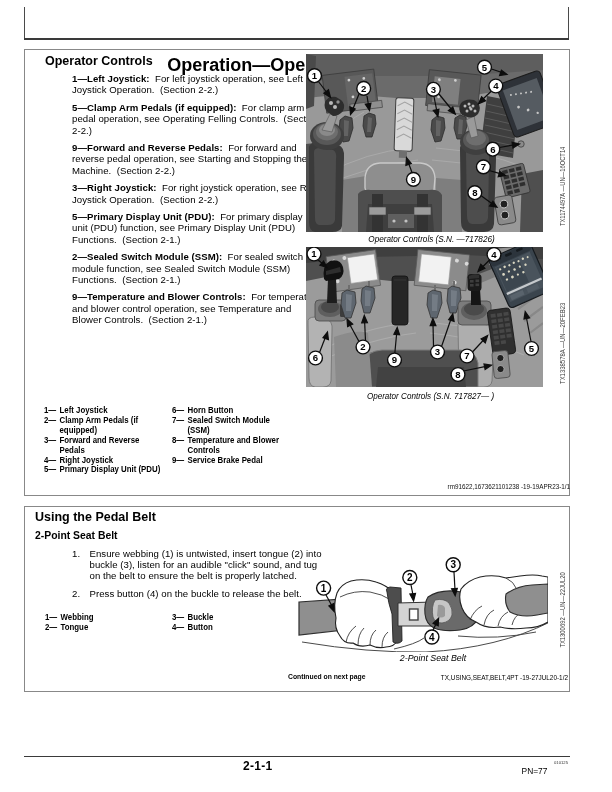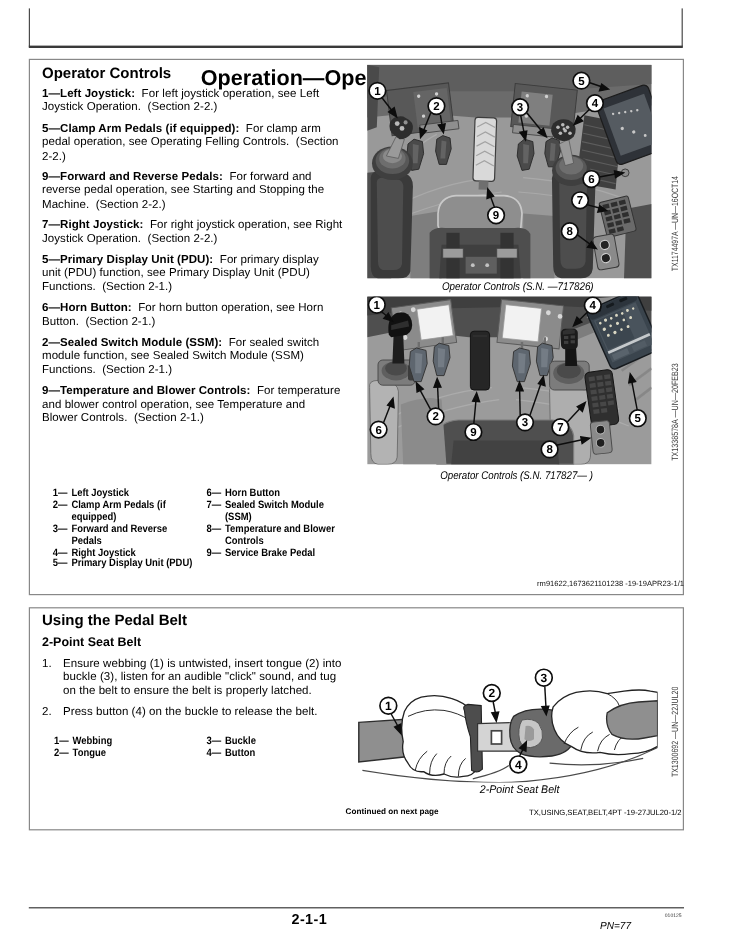--- a/index.html
+++ b/index.html
@@ -1,48 +1,47 @@
 <!DOCTYPE html>
 <html><head>
 <meta charset="utf-8">
 <style>
   html,body{margin:0;padding:0;}
   body{width:612px;height:792px;position:relative;background:#fff;
        font-family:"Liberation Sans",sans-serif;color:#000;}
   .abs{position:absolute;}
   .b{font-weight:bold;}
   .it{font-style:italic;}
-  .body-text{font-size:9.6px;line-height:11.4px;letter-spacing:0.05px;}
+  .body-text{font-size:9.6px;line-height:11.4px;letter-spacing:0.05px;margin-left:37px;}
   .body-text p{margin:0 0 6.0px 0;}
   .legend{font-size:8.9px;line-height:9.85px;font-weight:bold;transform:scaleX(0.885);transform-origin:0 0;}
   .legend .li{position:relative;padding-left:17.5px;}
   .legend .num{position:absolute;left:0;top:0;}
 </style>
 </head>
 <body>
 
 <div class="abs" style="left:24px;top:7px;width:1px;height:32px;background:#4a4a4a;"></div>
 
 <div class="abs" style="left:568px;top:7px;width:1px;height:32px;background:#4a4a4a;"></div>
 
 <div class="abs" style="left:24px;top:38px;width:545px;height:1.6px;background:#3a3a3a;"></div>
 
 <div class="abs b" style="left:0;top:14.5px;width:594px;text-align:center;font-size:18px;margin-top:40px;">Operation—Operator's Station</div>
 
 <div class="abs" style="left:24px;top:49px;width:544px;height:445px;border:1px solid #888;"></div>
 
-<div class="abs b" style="left:35px;top:53.9px;font-size:12.5px;">Operator Controls</div>
+<div class="abs b" style="left:45px;top:53.9px;font-size:12.5px;">Operator Controls</div>
 
 <div class="abs body-text" style="left:35px;top:72.9px;width:290px;">
 <p><span class="b">1—Left Joystick:</span>&nbsp; For left joystick operation, see Left<br>Joystick Operation.&nbsp; (Section 2-2.)</p>
 <p><span class="b">5—Clamp Arm Pedals (if equipped):</span>&nbsp; For clamp arm<br>pedal operation, see Operating Felling Controls.&nbsp; (Section<br>2-2.)</p>
 <p><span class="b">9—Forward and Reverse Pedals:</span>&nbsp; For forward and<br>reverse pedal operation, see Starting and Stopping the<br>Machine.&nbsp; (Section 2-2.)</p>
-<p><span class="b">7—Right Joystick:</span>&nbsp; For right joystick operation, see Right<br>Joystick Operation.&nbsp; (Section 2-2.)</p>
+<p><span class="b">3—Right Joystick:</span>&nbsp; For right joystick operation, see Right<br>Joystick Operation.&nbsp; (Section 2-2.)</p>
 <p><span class="b">5—Primary Display Unit (PDU):</span>&nbsp; For primary display<br>unit (PDU) function, see Primary Display Unit (PDU)<br>Functions.&nbsp; (Section 2-1.)</p>
-<p><span class="b">6—Horn Button:</span>&nbsp; For horn button operation, see Horn<br>Button.&nbsp; (Section 2-1.)</p>
 <p><span class="b">2—Sealed Switch Module (SSM):</span>&nbsp; For sealed switch<br>module function, see Sealed Switch Module (SSM)<br>Functions.&nbsp; (Section 2-1.)</p>
 <p><span class="b">9—Temperature and Blower Controls:</span>&nbsp; For temperature<br>and blower control operation, see Temperature and<br>Blower Controls.&nbsp; (Section 2-1.)</p>
 </div>
 
 <div class="abs legend" style="left:44px;top:406.4px;width:140px;">
   <div class="li"><span class="num">1—</span>Left Joystick</div>
   <div class="li"><span class="num">2—</span>Clamp Arm Pedals (if<br>equipped)</div>
   <div class="li"><span class="num">3—</span>Forward and Reverse<br>Pedals</div>
   <div class="li"><span class="num">4—</span>Right Joystick</div>
   <div class="li"><span class="num">5—</span>Primary Display Unit (PDU)</div>
@@ -586,13 +585,13 @@
 <div class="abs b" style="left:288px;top:674.2px;font-size:6.8px;line-height:1;">Continued on next page</div>
 
 <div class="abs" style="left:360px;top:674.5px;width:208px;text-align:right;font-size:6.4px;line-height:1;">TX,USING,SEAT,BELT,4PT -19-27JUL20-1/2</div>
 
 <div class="abs" style="left:24px;top:755.5px;width:546px;height:1.4px;background:#3a3a3a;"></div>
 
 <div class="abs b" style="left:243px;top:758.5px;width:81px;text-align:left;font-size:12px;letter-spacing:0.3px;">2-1-1</div>
 
 <div class="abs" style="left:500px;top:760.6px;width:68px;text-align:right;font-size:4.2px;color:#333;line-height:1;">010125</div>
 
-<div class="abs" style="left:500px;top:767.2px;width:69px;text-align:left;font-size:8.4px;line-height:1;font-style:italic;">PN=77</div>
+<div class="abs" style="left:500px;top:767.2px;width:69px;text-align:center;font-size:8.4px;line-height:1;">PN=77</div>
 
 </body></html>

